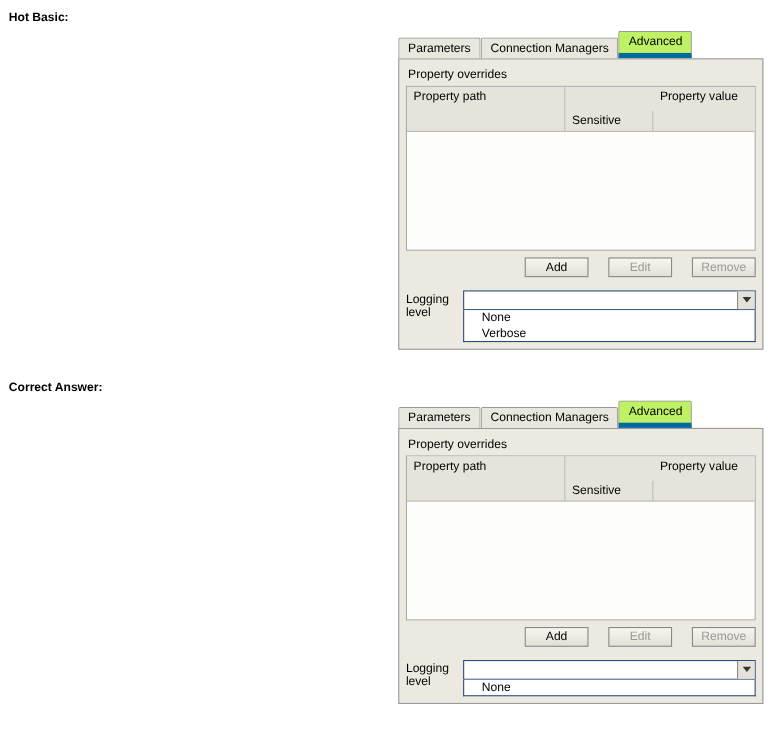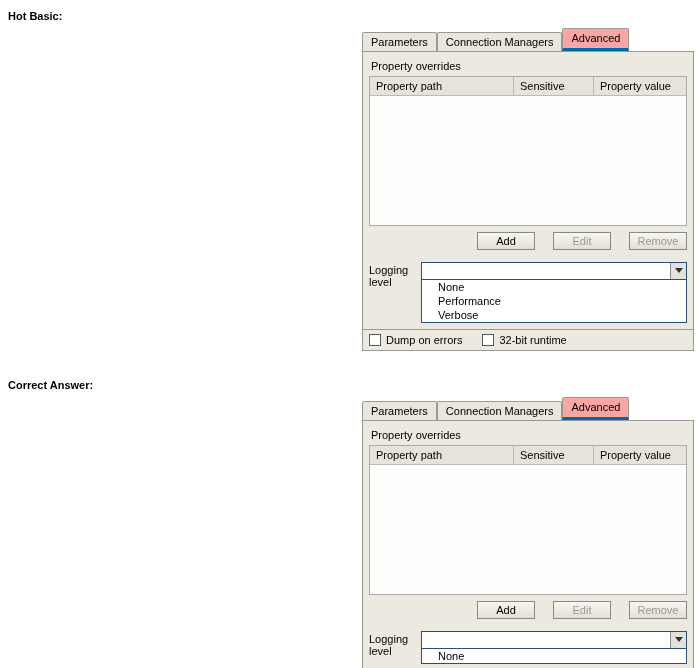--- a/index.html
+++ b/index.html
@@ -33,24 +33,24 @@
       padding: 3px 8px 3px 8px;
       font-size: 11px;
       margin-right: 0;
       position: relative;
       top: 0;
       border-top-left-radius: 2px;
       border-top-right-radius: 2px;
       cursor: default;
     }
     .tab.active {
-      background: #fca5a5;
+      background: #bef264;
       z-index: 2;
       padding-bottom: 4px;
-      border-bottom: 3px solid #0369a1;
+      border-bottom: 5px solid #0369a1;
     }
     .dialog-body {
       border: 1px solid #999;
       background: #ebe9e0;
       padding: 6px;
     }
     .overrides-label {
       font-size: 11px;
       margin: 2px 0 4px 2px;
     }
@@ -64,21 +64,21 @@
       border-bottom: 1px solid #bbb;
       background: #e6e4da;
     }
     .grid-header .col {
       border-right: 1px solid #bbb;
       padding: 3px 6px;
       font-size: 11px;
     }
     .grid-header .col:last-child { border-right: none; }
     .col-path { width: 144px; }
-    .col-sens { width: 80px; }
+    .col-sens { width: 80px; margin-top: 22px; }
     .col-val { flex: 1; }
     .btn-row {
       display: flex;
       justify-content: flex-end;
       gap: 18px;
       margin-top: 6px;
     }
     .btn {
       border: 1px solid #888;
       background: linear-gradient(#f7f6ef, #e2e0d5);
@@ -181,34 +181,23 @@
         <div class="combo-box">
           <div class="combo-text"></div>
           <div class="combo-arrow">
             <svg width="8" height="6" viewBox="0 0 8 6">
                 <path d="M0 0 L8 0 L4 5 Z" fill="#333"></path>
               </svg>
           </div>
         </div>
         <div class="combo-list">
           <div class="combo-item">None</div>
-          <div class="combo-item">Performance</div>
           <div class="combo-item">Verbose</div>
         </div>
       </div>
-    </div>
-  </div>
-  <div class="bottom-bar">
-    <div class="chk-wrap">
-      <span class="chk"></span>
-      <span>Dump on errors</span>
-    </div>
-    <div class="chk-wrap">
-      <span class="chk"></span>
-      <span>32-bit runtime</span>
     </div>
   </div>
 </div>
 
 <div style="height:28px"></div>
 
 <div class="section-label">Correct Answer:</div>
 
 <div class="dialog-wrap">
   <div class="tab-strip">

